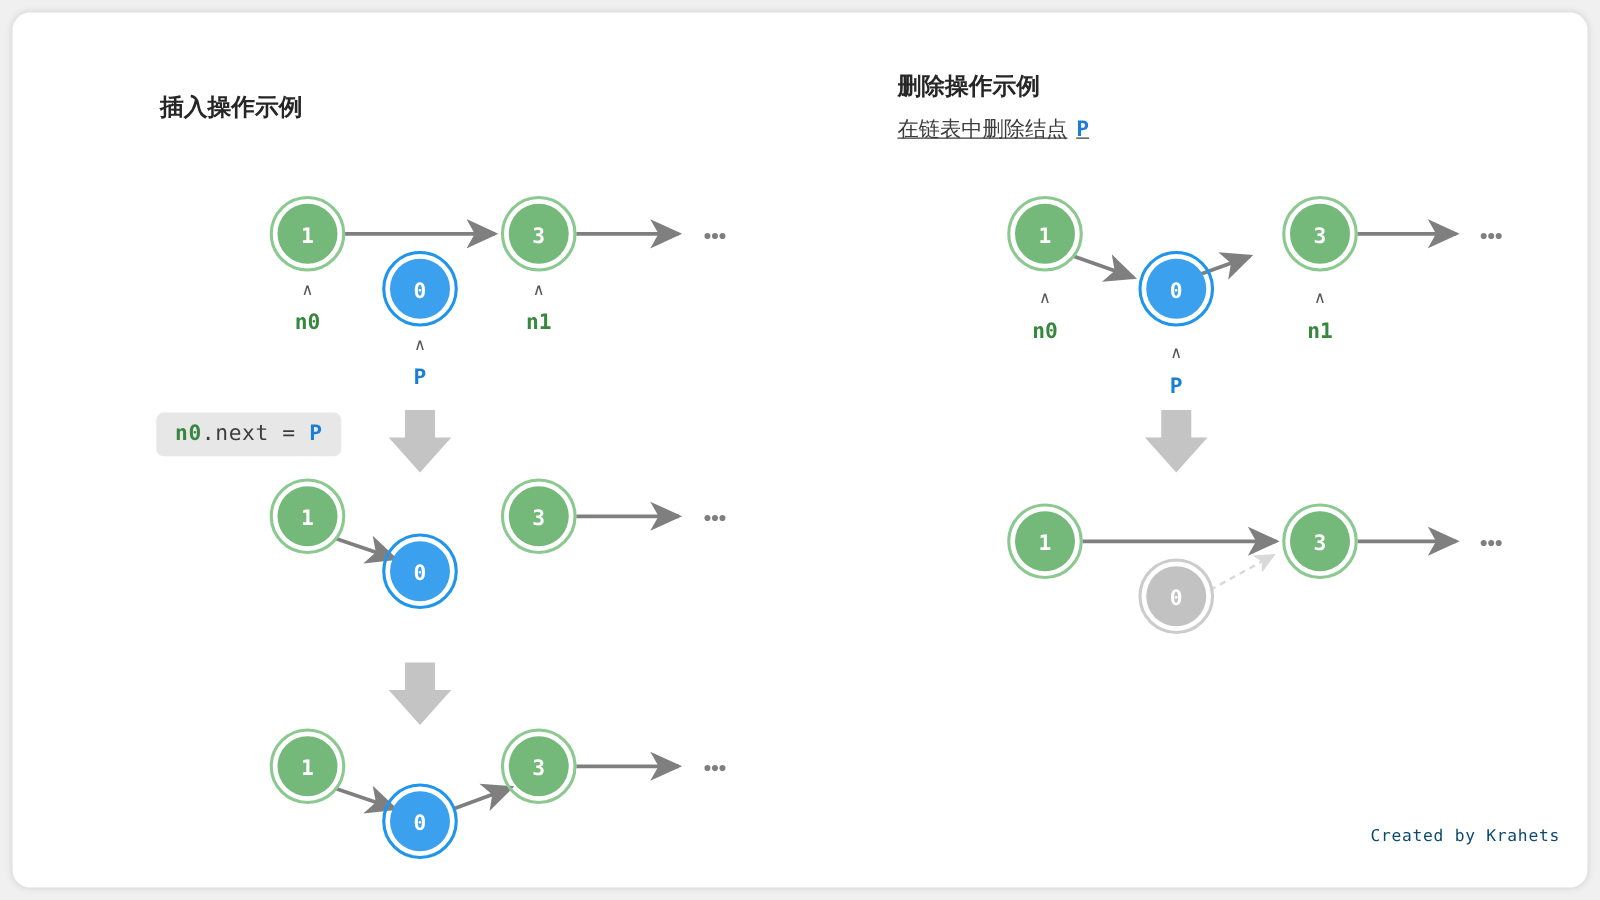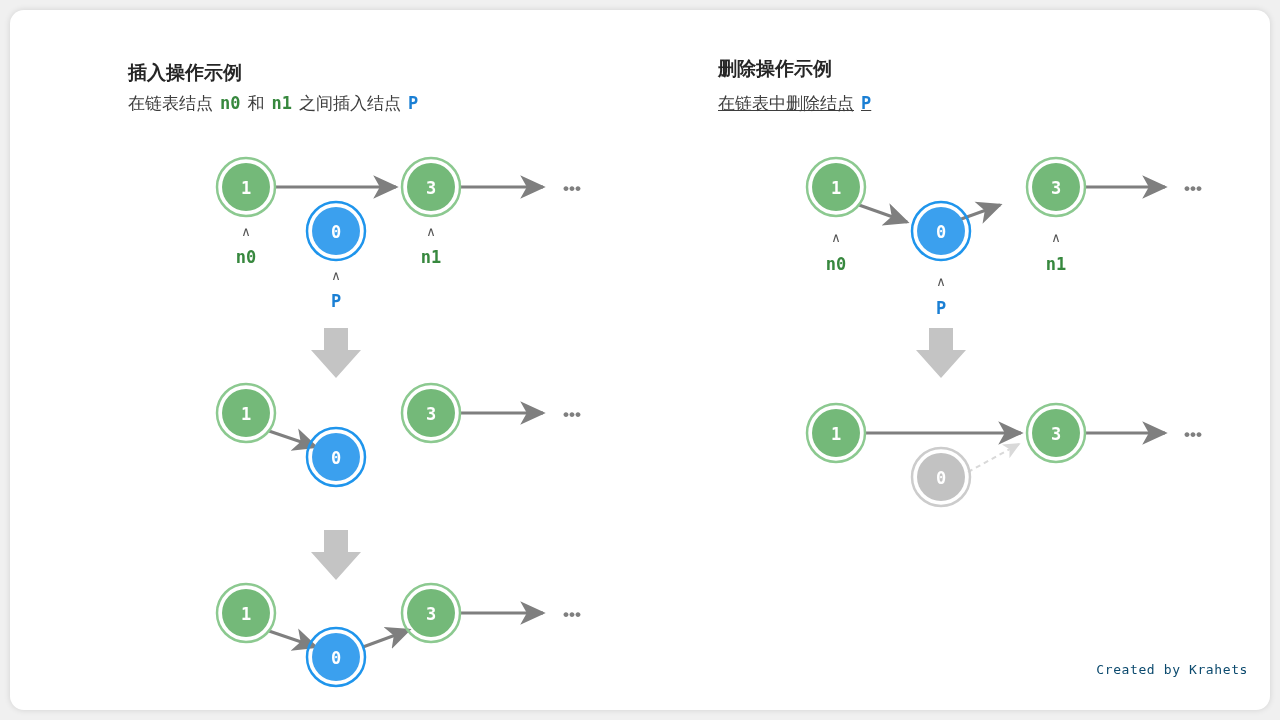--- a/index.html
+++ b/index.html
@@ -39,21 +39,21 @@
     color: #3d3d3d;
     white-space: nowrap;
   }
   .mono {
     font-family: "DejaVu Sans Mono", "Liberation Mono", monospace;
     font-weight: bold;
   }
   .tok-green { color: #37883e; }
   .tok-blue  { color: #1a7fd4; }
 
-  #insert-title { left: 118px; top: 50px; }
+  #insert-title { left: 118px; top: 63px; }
   #insert-sub   { left: 118px; top: 82px; }
   #delete-title { left: 118px; top: 46px; }
   #delete-sub   { left: 118px; top: 82px; text-decoration: underline; }
 
   .codebox {
     position: absolute;
     background: #e7e7e7;
     border-radius: 6px;
     padding: 7px 15px 8px 15px;
     font-family: "DejaVu Sans Mono", "Liberation Mono", monospace;
@@ -77,22 +77,22 @@
   }
 </style>
 </head>
 <body>
 
 <div id="card">
 
   <div class="panel" id="panel-insert">
 
     <div class="panel-title" id="insert-title">插入操作示例</div>
-    <div class="panel-subtitle" id="insert-sub"><span>在链表结点</span><span class="mono tok-green" style="margin-left: 7px;">n0</span><span style="margin-left: 7px;">和</span><span class="mono tok-green" style="margin-left: 7px;">n1</span><span style="margin-left: 7px;">之间插入结点</span><span class="mono tok-blue" style="margin-left: 7px;">P</span></div>
-
+
+    <div class="codebox" style="left:115px; top:320px;"><span class="kw tok-green">n0</span><span>.next = </span><span class="kw tok-blue">P</span></div>
 
     <svg class="stage" width="590" height="700">
       <defs>
         <marker id="ahG" markerWidth="9" markerHeight="9" refX="7.6" refY="4.5" orient="auto" markerUnits="strokeWidth">
           <path d="M0,0.6 L8.5,4.5 L0,8.4 L2.2,4.5 Z" fill="#7f7f7f"></path>
         </marker>
         <marker id="ahD" markerWidth="9" markerHeight="9" refX="7.6" refY="4.5" orient="auto" markerUnits="strokeWidth">
           <path d="M0,0.6 L8.5,4.5 L0,8.4 L2.2,4.5 Z" fill="#d9d9d9"></path>
         </marker>
       </defs>

